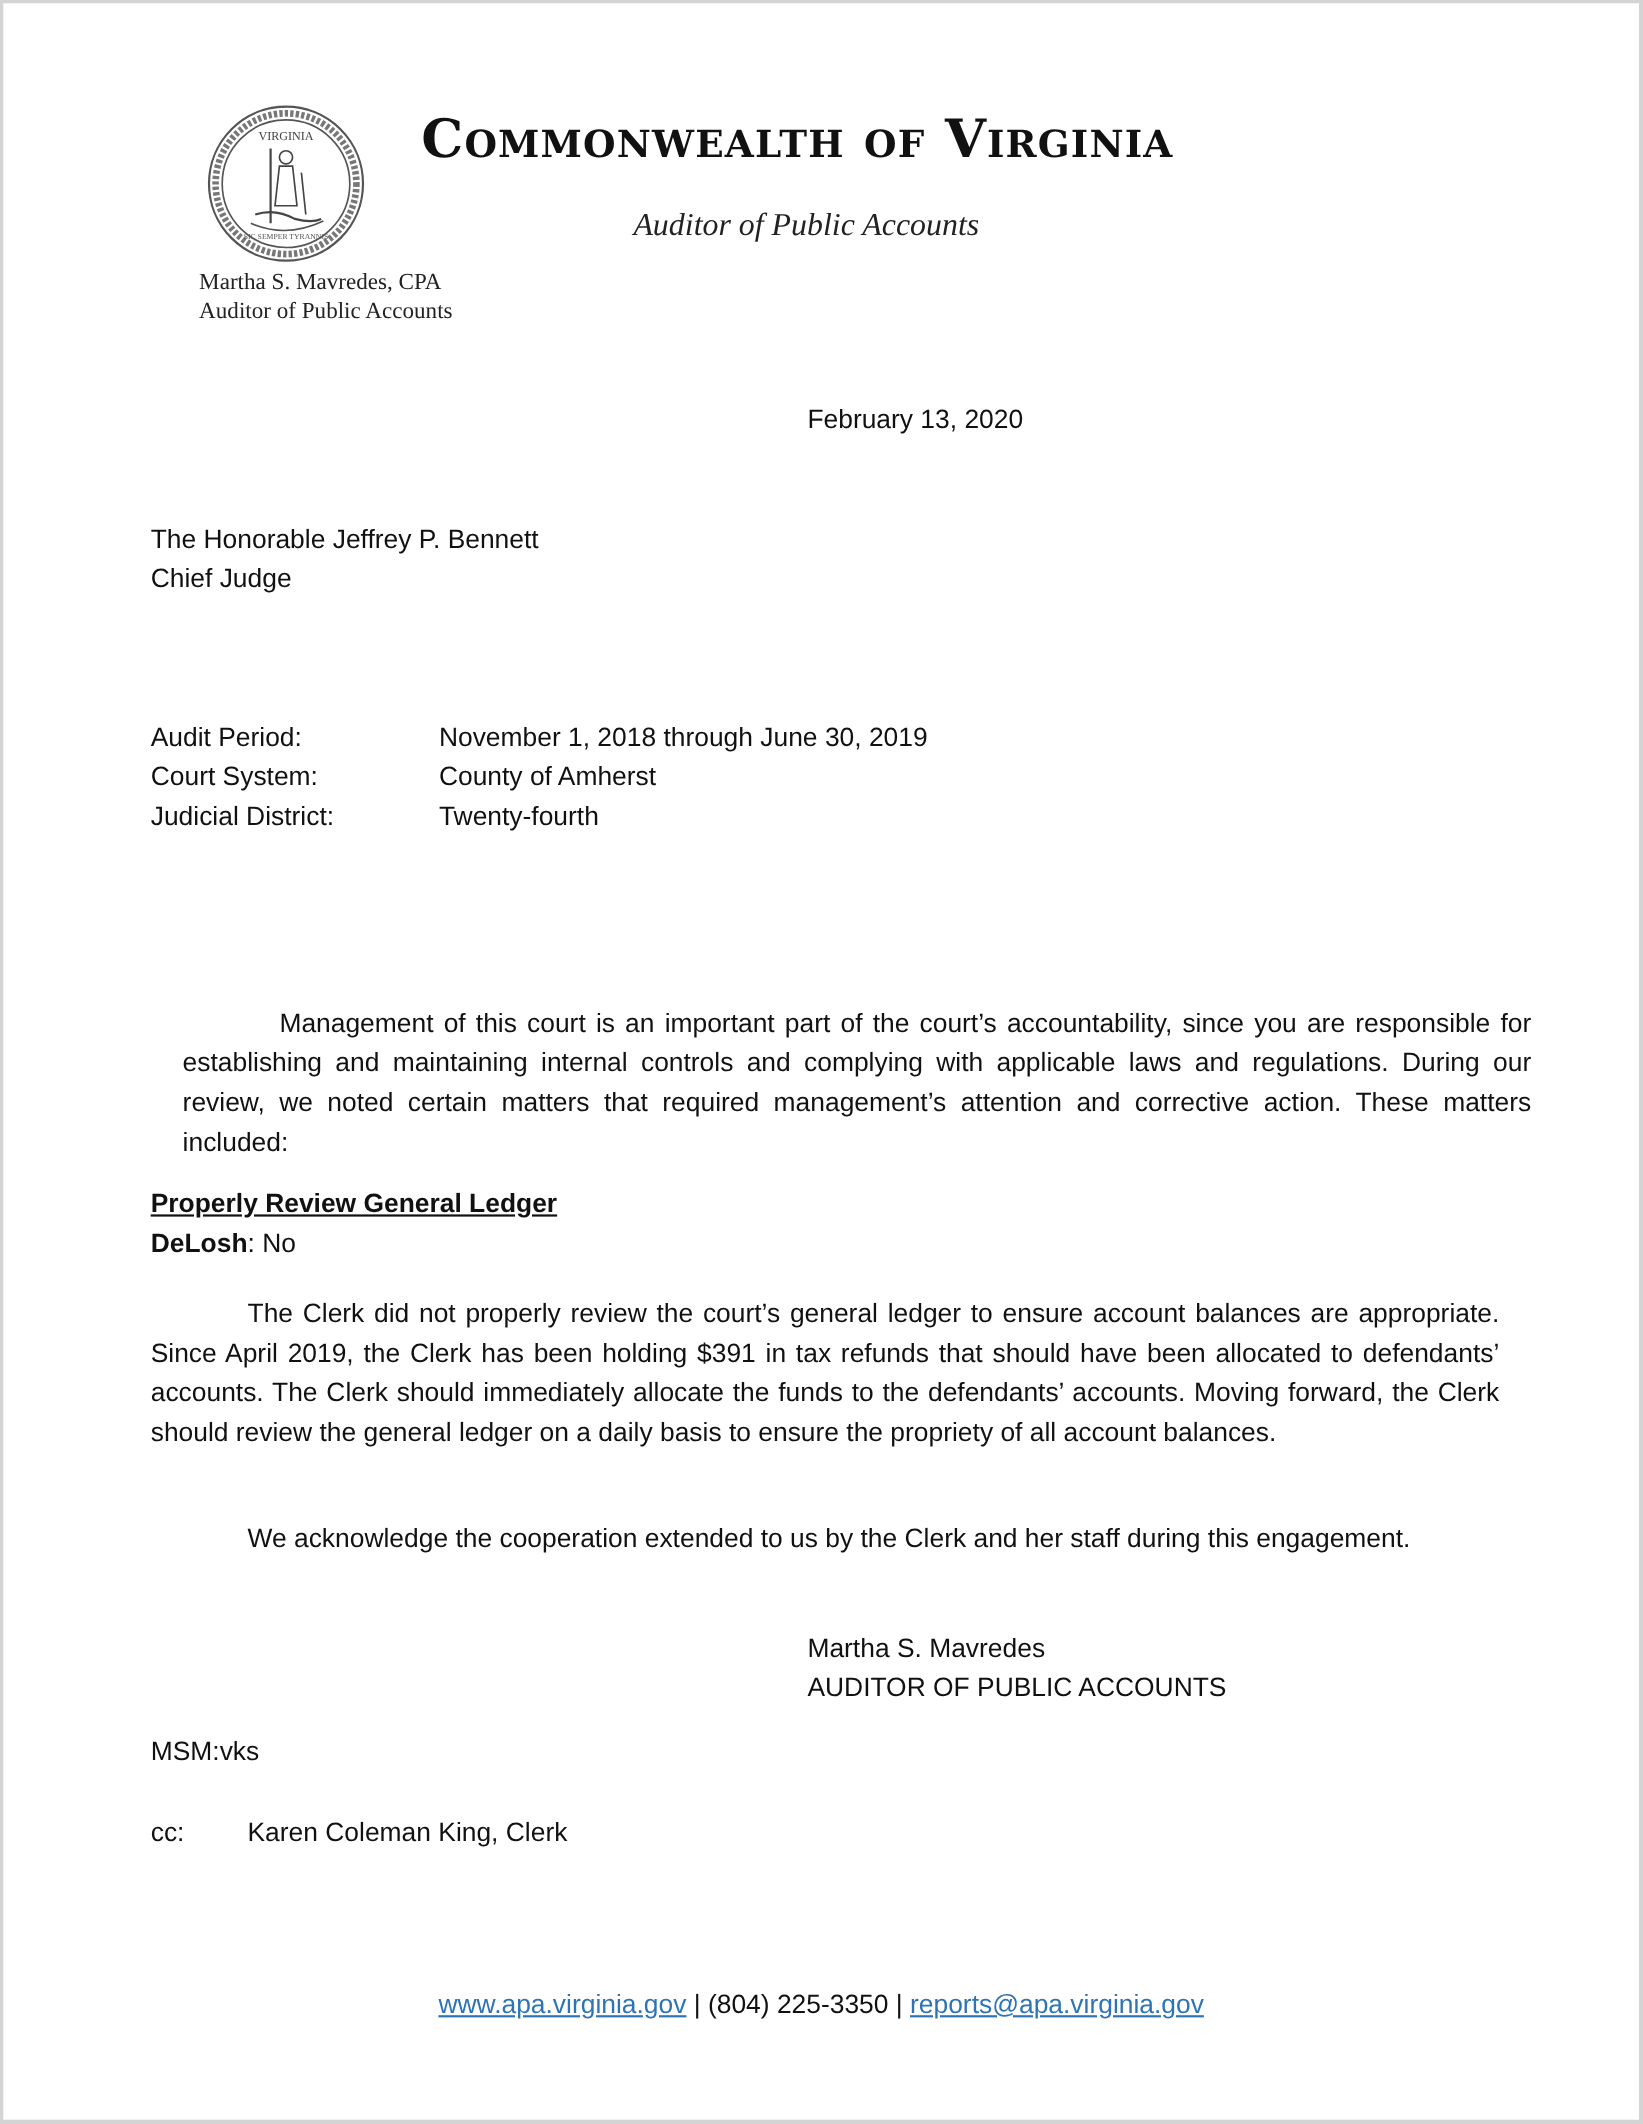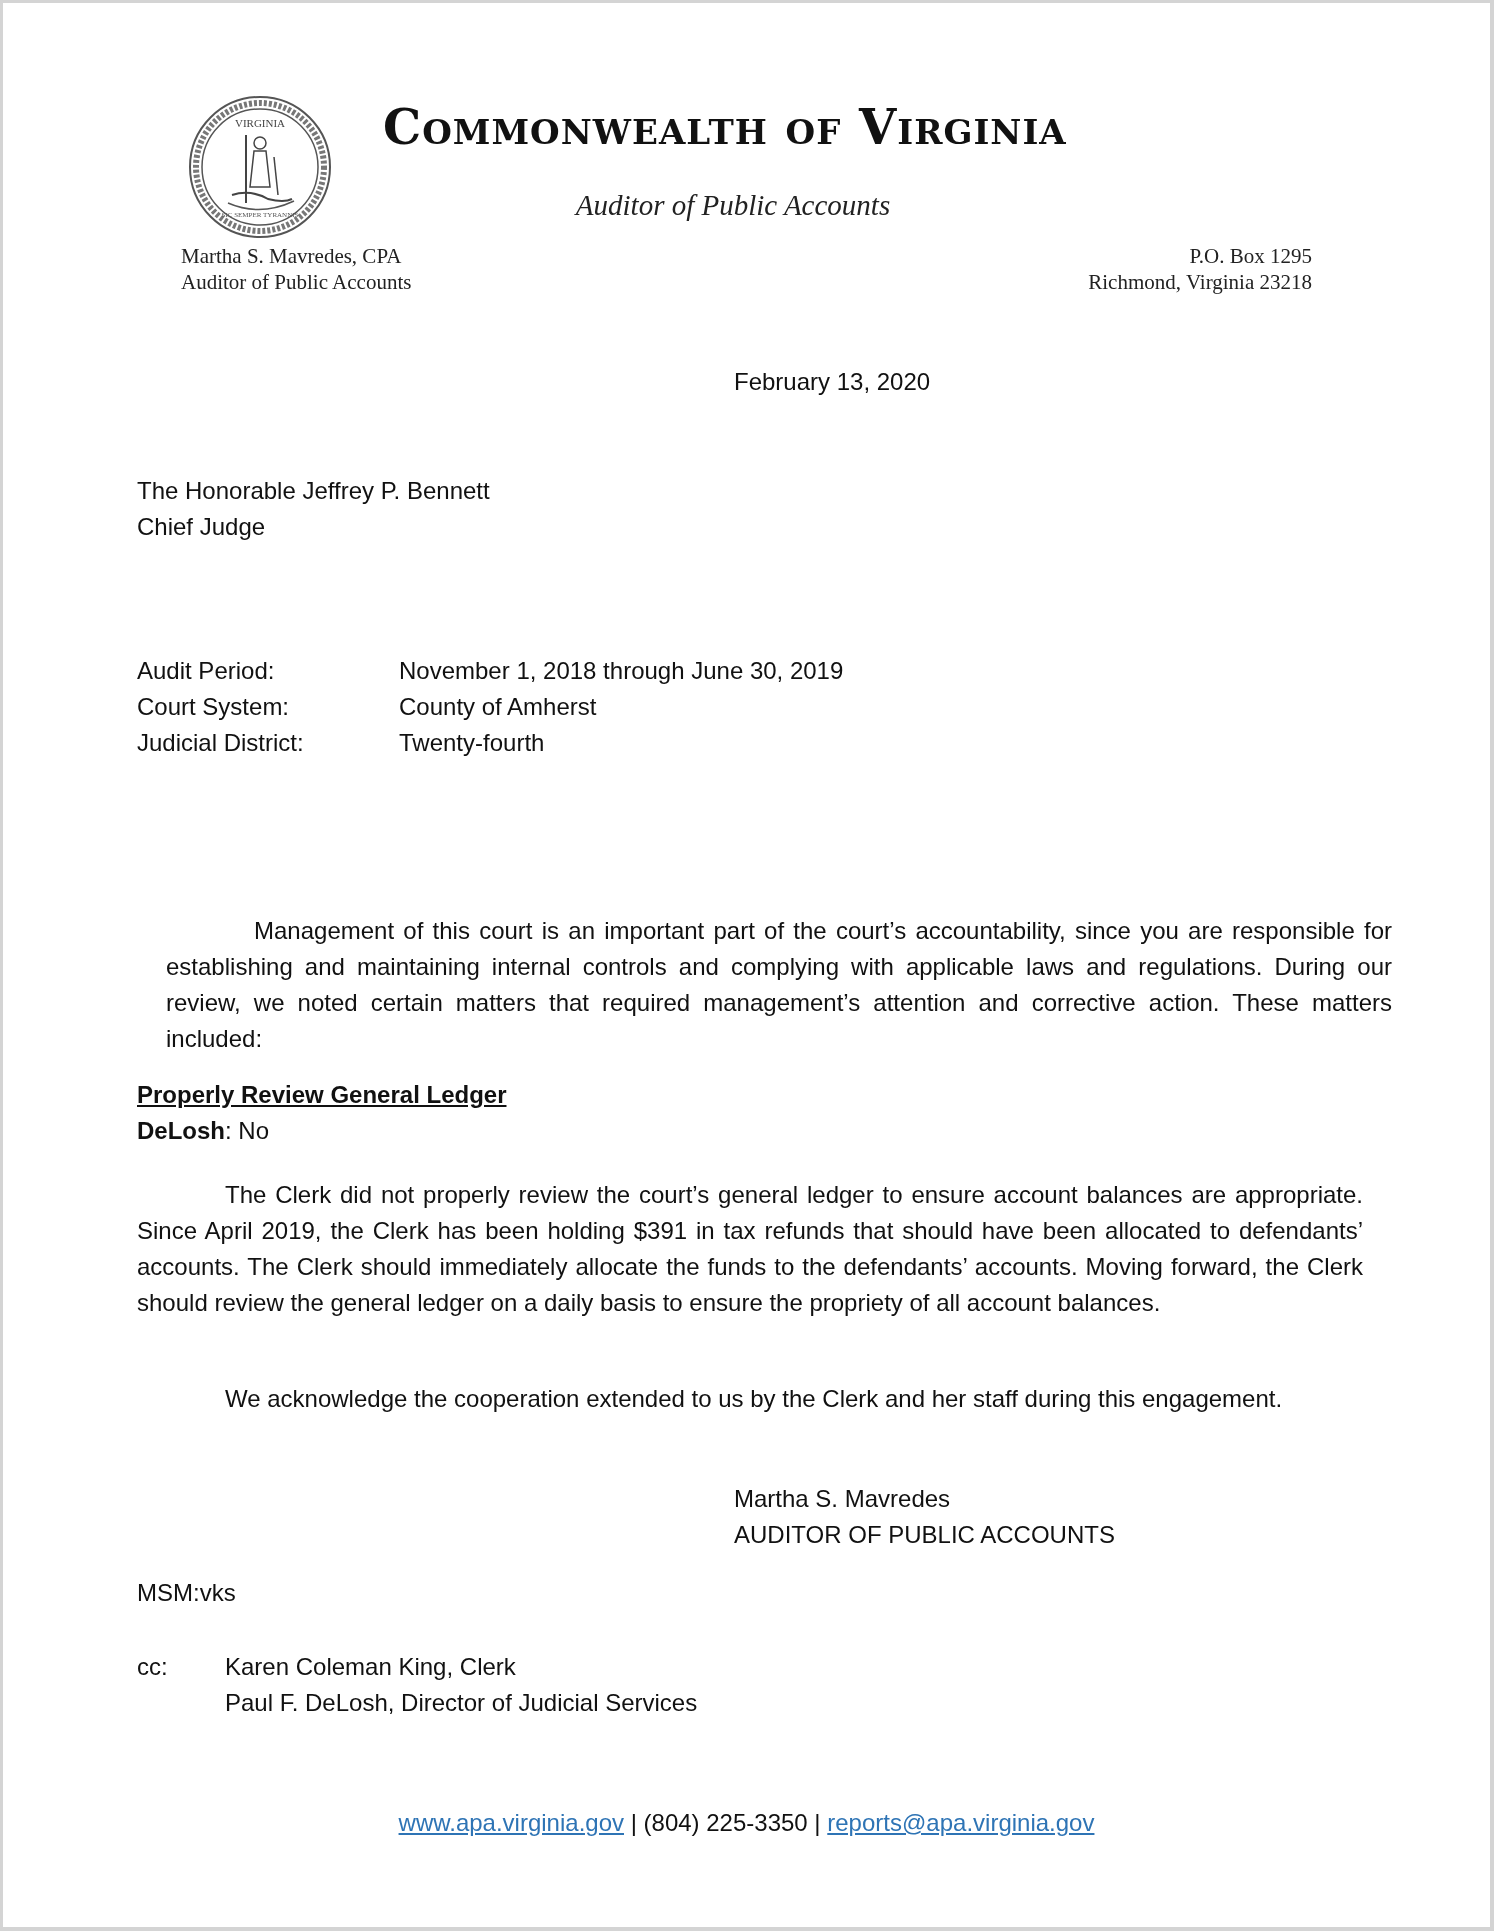--- a/index.html
+++ b/index.html
@@ -86,24 +86,20 @@
     <text x="72" y="122" text-anchor="middle" font-size="7" font-family="Liberation Serif, serif" fill="#555">SIC SEMPER TYRANNIS</text>
   </svg>
 
   <div class="abs masthead">Commonwealth of Virginia</div>
   <div class="abs serif subhead">Auditor of Public Accounts</div>
 
   <div class="abs serif hdr-left">
     <div>Martha S. Mavredes, CPA</div>
     <div>Auditor of Public Accounts</div>
   </div>
-  <div class="abs serif hdr-right">
-    <div>P.O. Box 1295</div>
-    <div>Richmond, Virginia 23218</div>
-  </div>
 
   <div class="abs body-font date">February 13, 2020</div>
 
   <div class="abs body-font addr">
     <div>The Honorable Jeffrey P. Bennett</div>
     <div>Chief Judge</div>
   </div>
 
   <div class="abs body-font meta">
     <div class="meta-row">
@@ -135,22 +131,18 @@
     <div>AUDITOR OF PUBLIC ACCOUNTS</div>
   </div>
 
   <div class="abs body-font initials">MSM:vks</div>
 
   <div class="abs body-font cc">
     <div class="cc-row">
       <span class="cc-label">cc:</span>
       <span>Karen Coleman King, Clerk</span>
     </div>
-    <div class="cc-row">
-      <span class="cc-label"></span>
-      <span>Paul F. DeLosh, Director of Judicial Services</span>
-    </div>
   </div>
 
   <div class="abs body-font footer">
     <a href="#">www.apa.virginia.gov</a><span> | </span><span>(804) 225-3350</span><span> | </span><a href="#">reports@apa.virginia.gov</a>
   </div>
 </div>
 
 </body></html>

